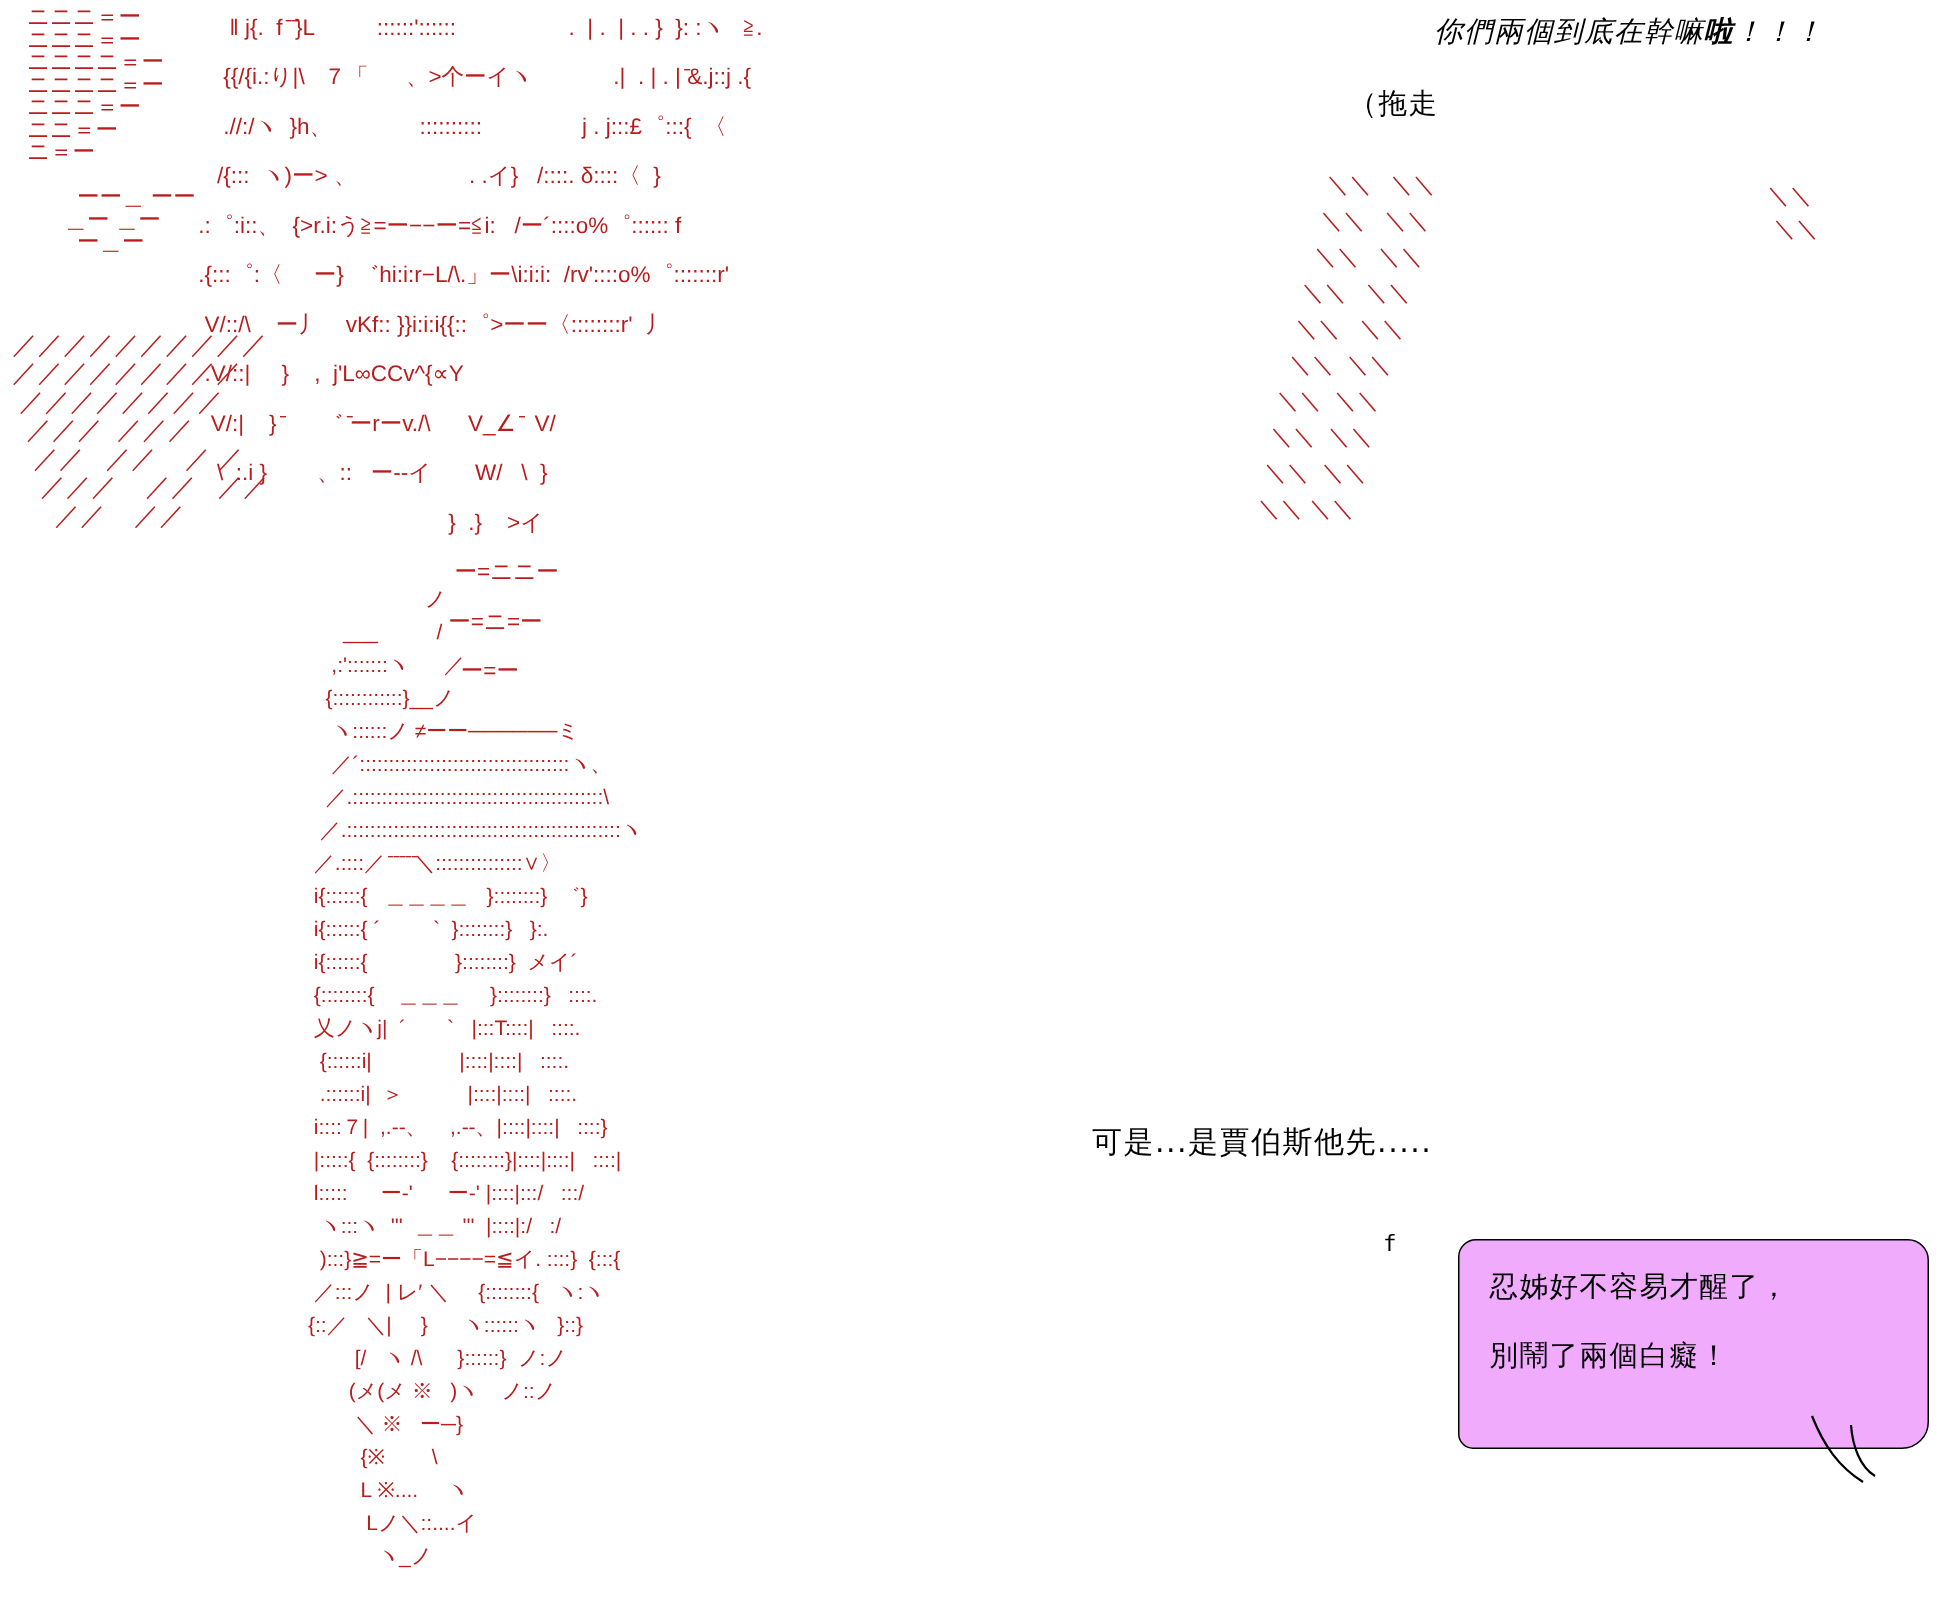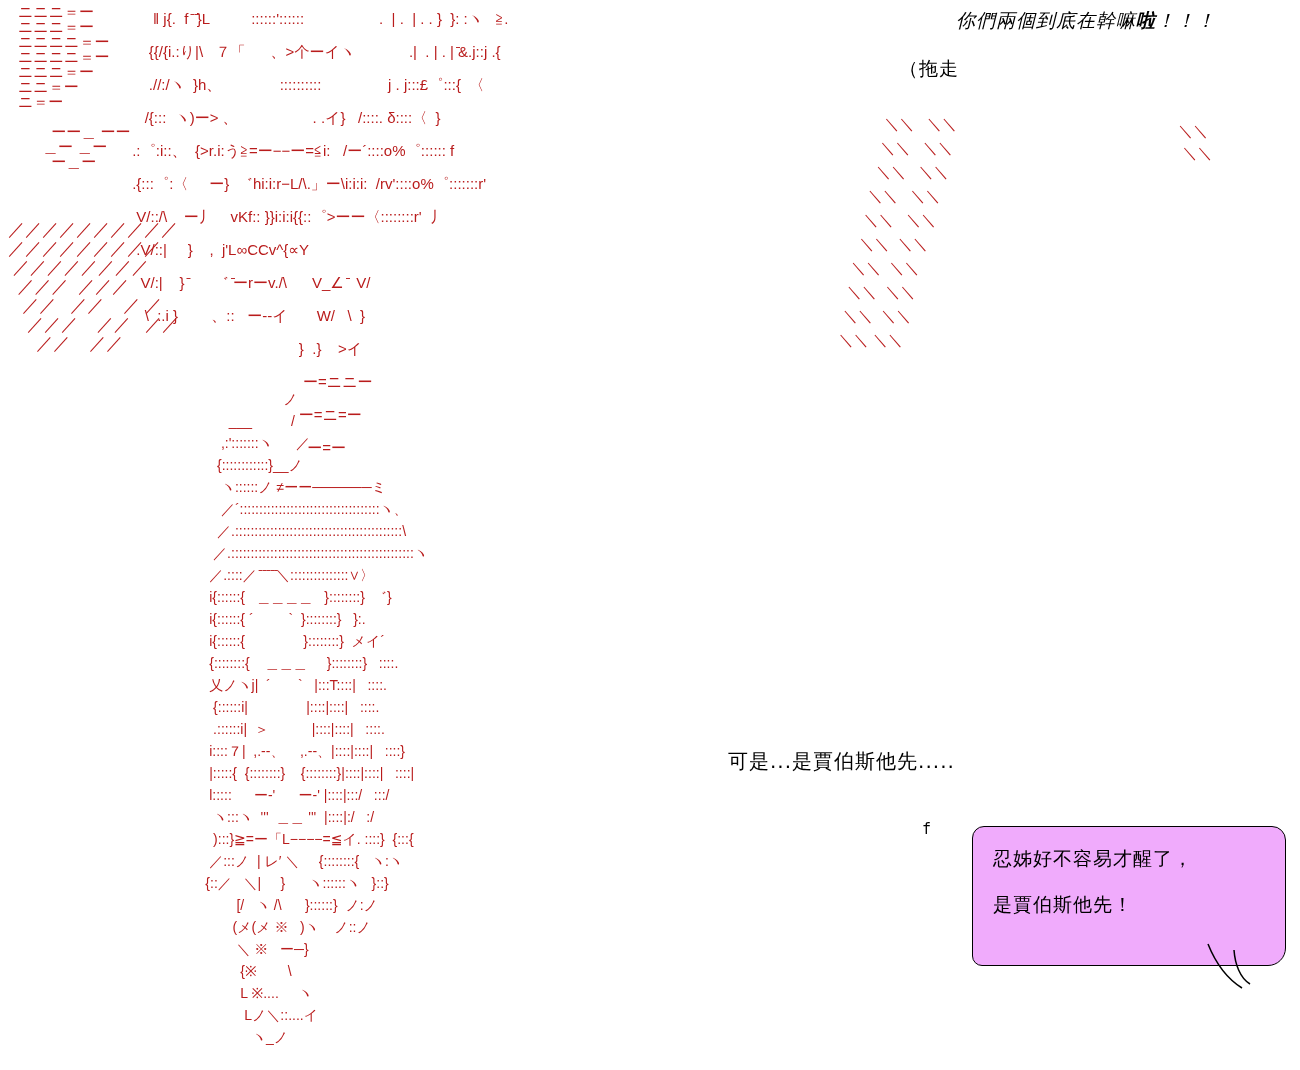--- a/index.html
+++ b/index.html
@@ -139,21 +139,21 @@
   <div class="shout"><span>你們兩個到底在幹嘛</span><span class="b">啦</span><span>！！！</span></div>
 
   <div class="drag">（拖走</div>
 
   <div class="excuse">可是...是賈伯斯他先.....</div>
 
   <span class="bubble-deco">f</span>
 
   <div class="bubble">
     <div class="bline">忍姊好不容易才醒了，</div>
-    <div class="bline">是賈伯斯他先！</div>
+    <div class="bline">別鬧了兩個白癡！</div>
   </div>
 
   <svg class="tail" width="48" height="52" viewBox="0 0 48 52">
     <path d="M4 2 C 12 22, 22 36, 38 46" fill="none" stroke="#000" stroke-width="1.5"></path>
     <path d="M30 8 C 31 22, 36 36, 46 42" fill="none" stroke="#000" stroke-width="1.5"></path>
   </svg>
 
 </div>
 
 </body></html>

